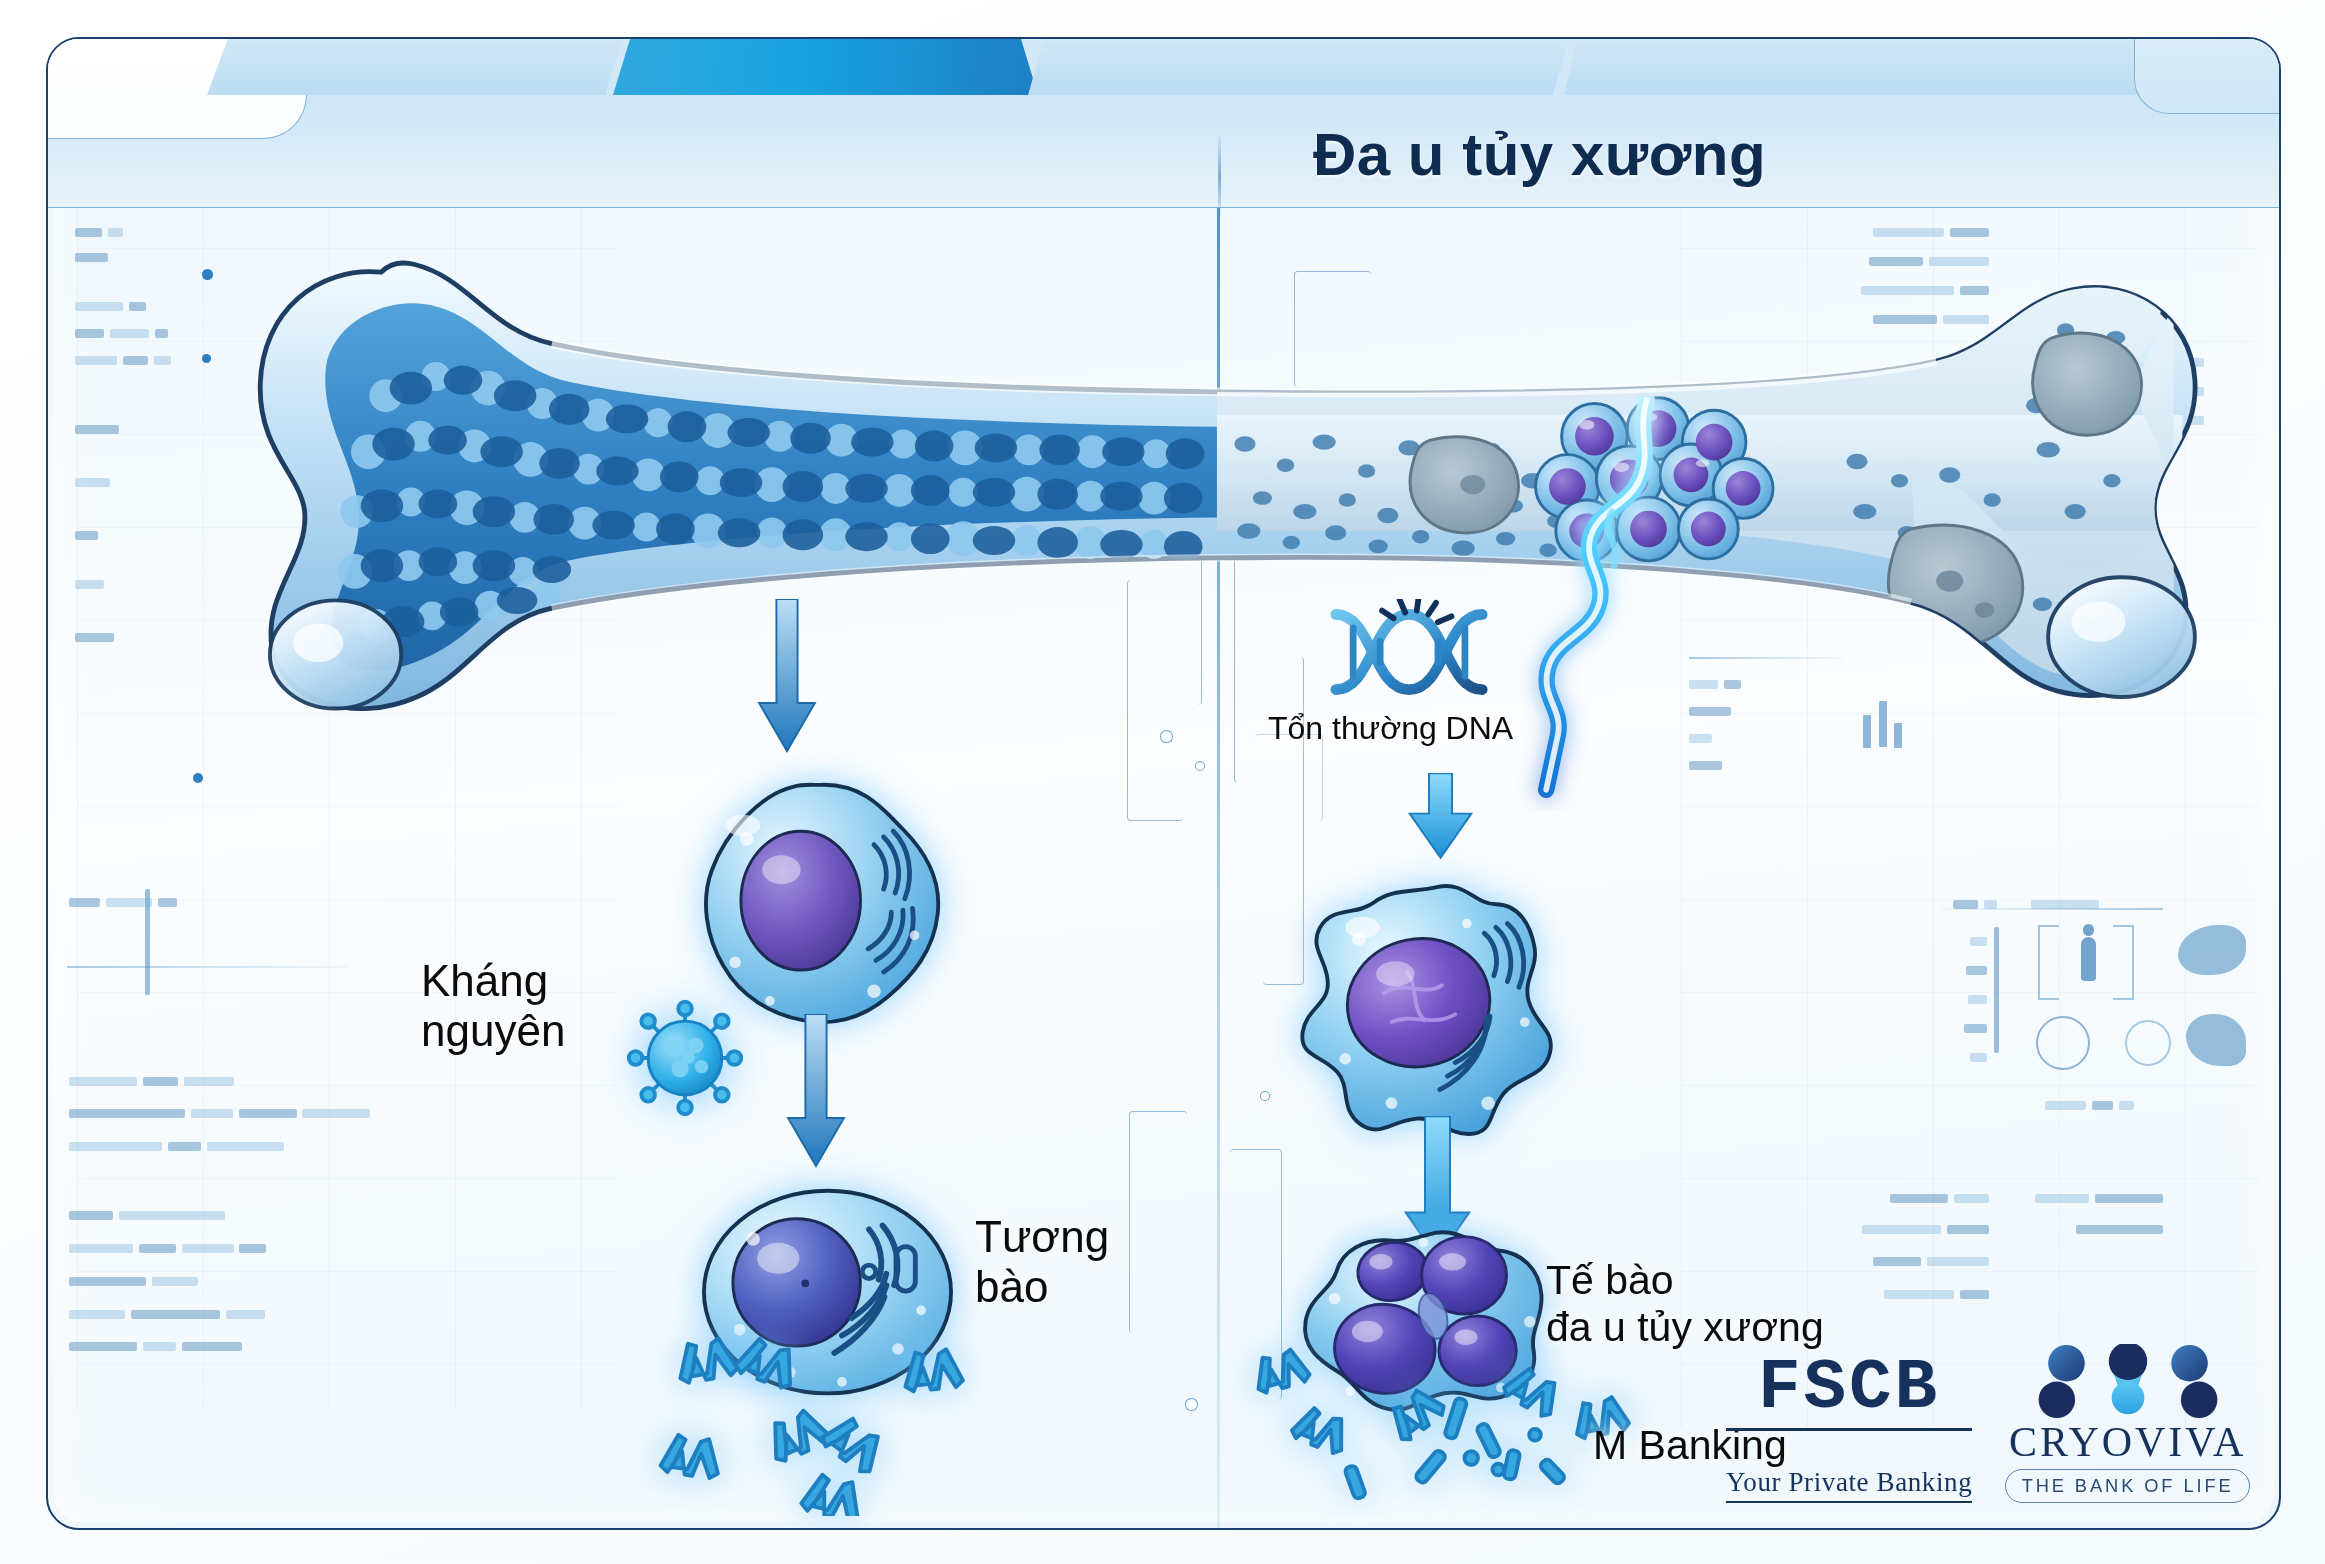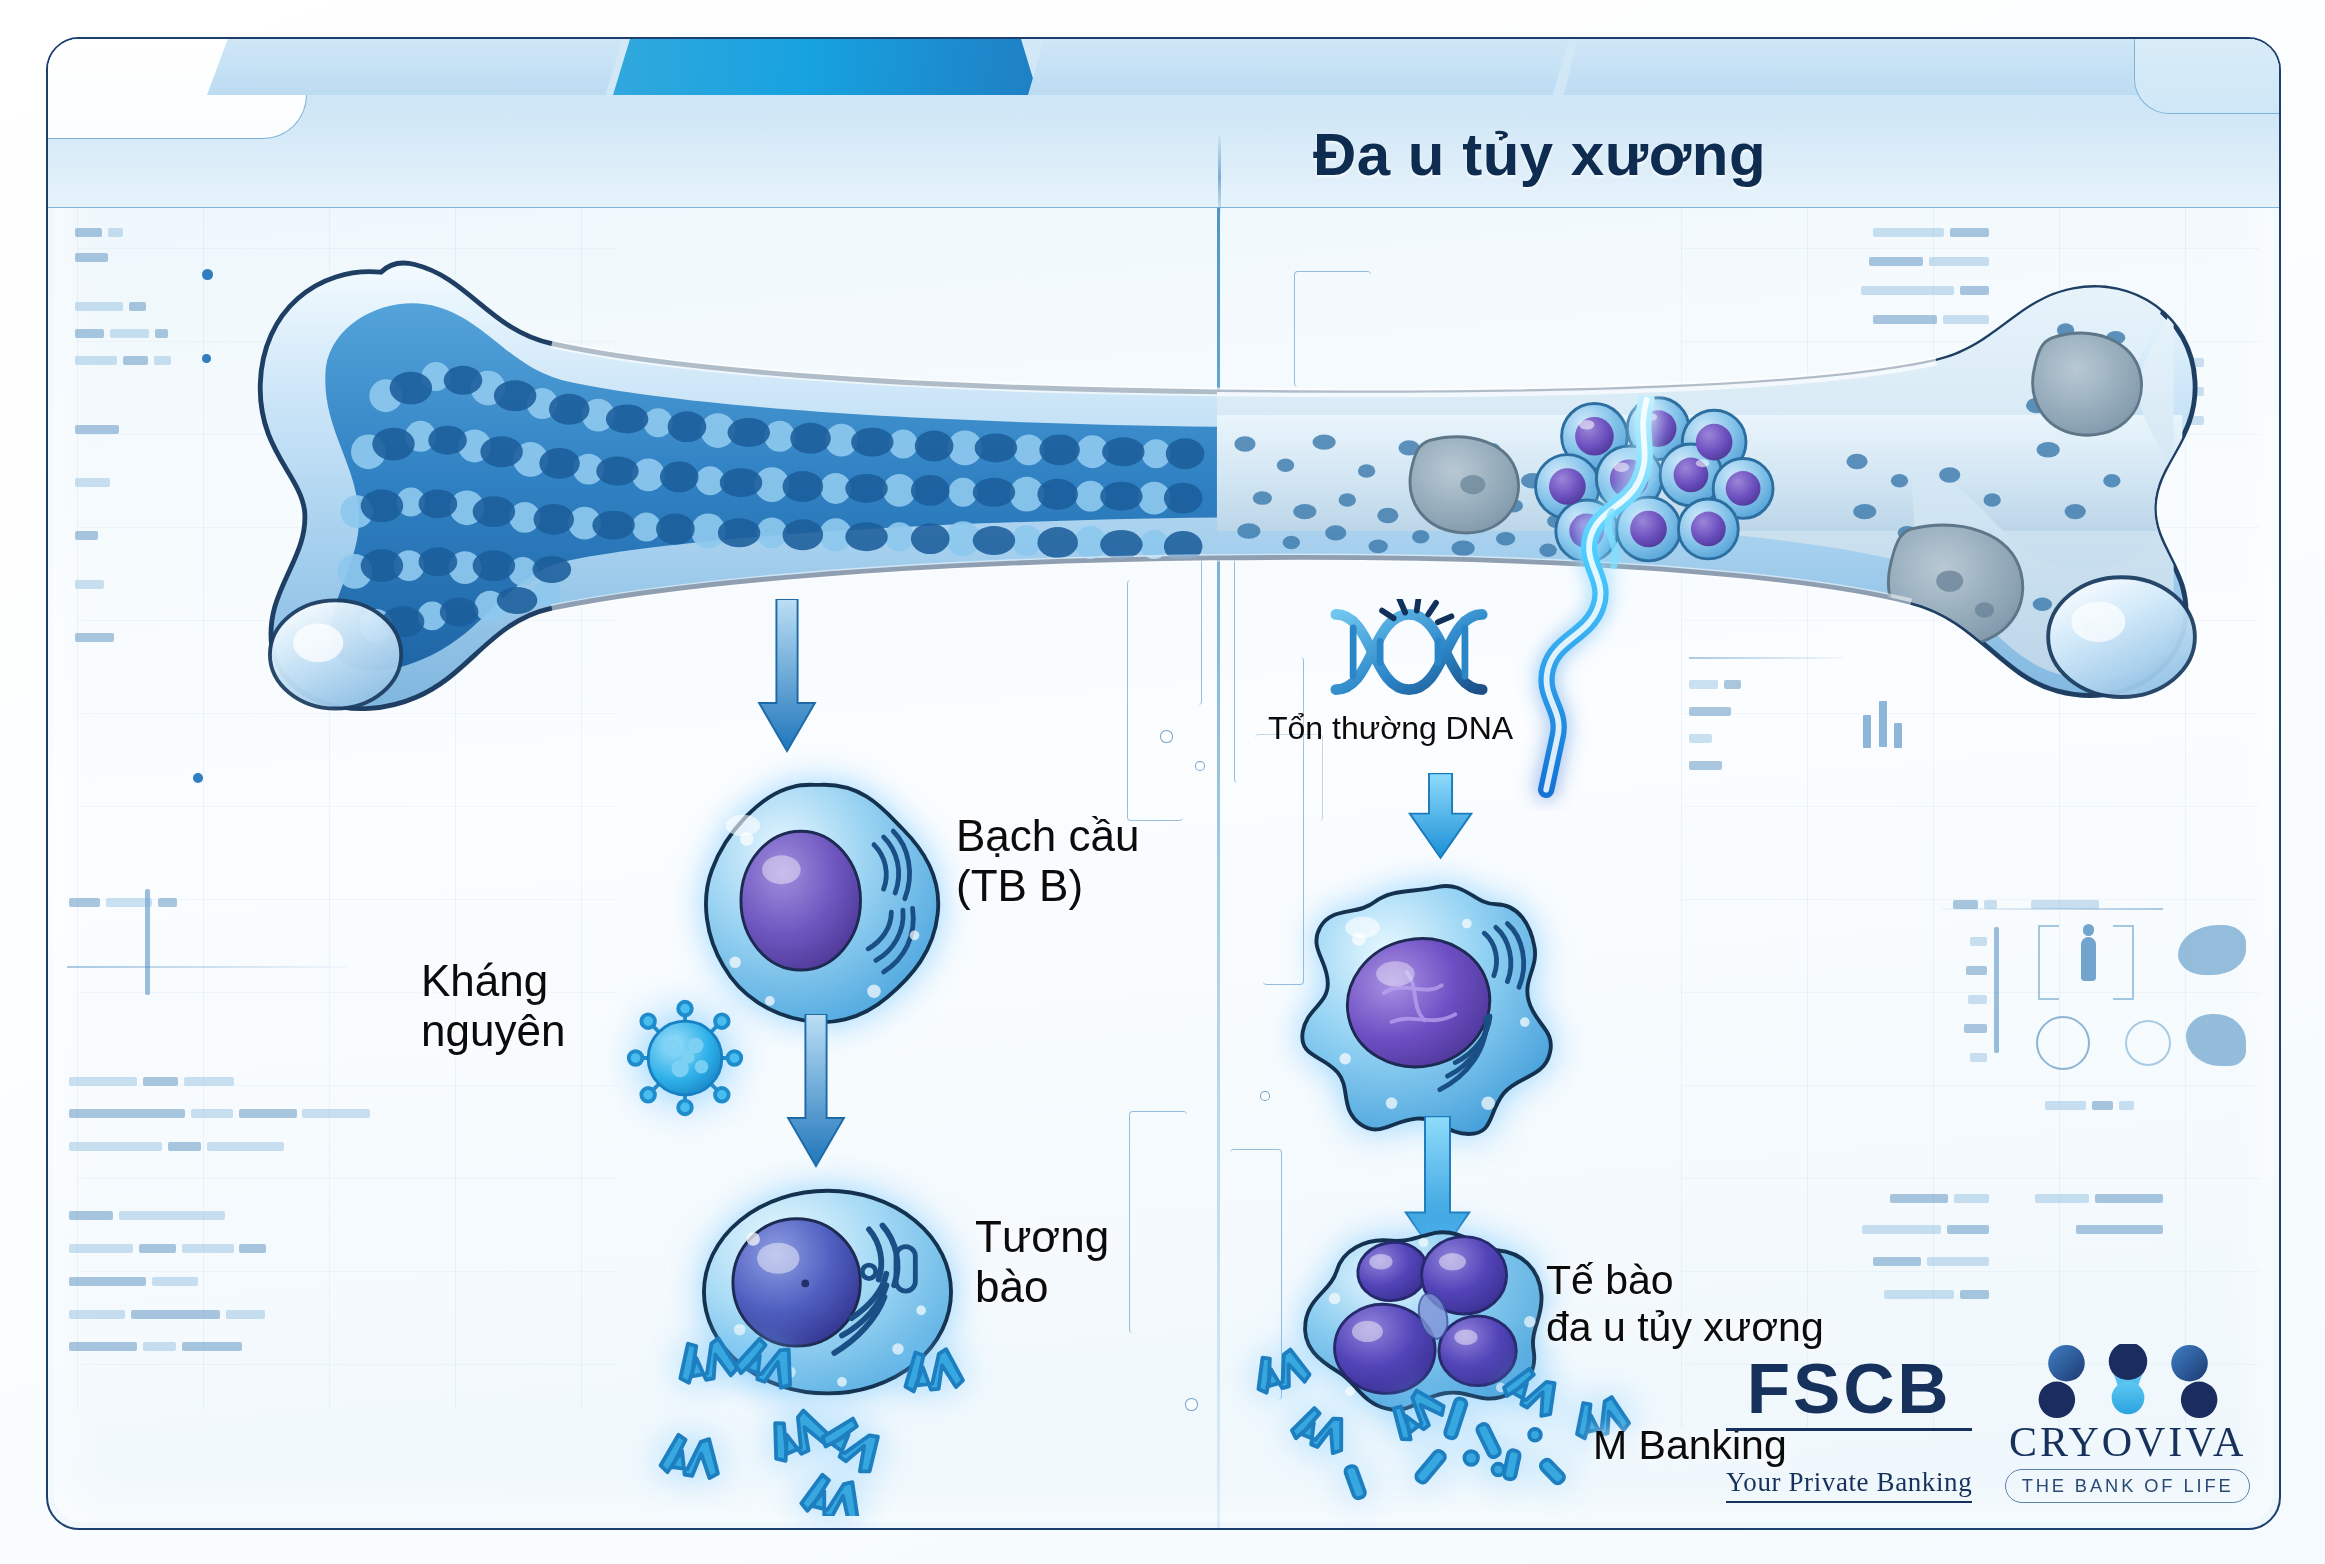--- a/index.html
+++ b/index.html
@@ -157,21 +157,21 @@
   
   .dna { position:absolute; left:1274px; top:560px; width:203px; height:106px; }
 
   
   .logos {
     position:absolute; right:29px; bottom:25px;
     display:flex; align-items:flex-end; gap:33px;
   }
   .fscb { text-align:center; }
   .fscb-name {
-    font-family:Liberation Sans, sans-serif; font-size:71px; font-weight:700;
+    font-family:Liberation Mono, monospace; font-size:71px; font-weight:700;
     color:#16325c; letter-spacing:2.9px; line-height:1;
   }
   .fscb-rule { height:2.9px; background:#16325c; margin:4.8px 0 2.9px; }
   .fscb-tag {
     font-family:"Liberation Serif", serif; font-size:27px; color:#16325c;
     letter-spacing:0.6px;
     margin-top:36px;
   }
   .fscb-rule2 { height:1.9px; background:#16325c; margin-top:2.9px; }
   .cryo { text-align:center; }
@@ -777,22 +777,20 @@
           <circle cx="64" cy="68" r="7"></circle>
             <circle cx="52" cy="196" r="6"></circle>
           <circle cx="196" cy="226" r="7"></circle>
             <circle cx="238" cy="168" r="5"></circle>
           <circle cx="88" cy="236" r="5"></circle>
         </g>
         <ellipse cx="60" cy="54" rx="18" ry="11" fill="#ffffff" opacity=".6"></ellipse>
       </svg>
     </div>
 
-    <div class="lbl big" style="left:908px; top:772px;">Bạch cầu
-(TB B)</div>
 
     <div class="cell glow" style="left:574px; top:956px; width:126px; height:126px;">
       <svg viewBox="0 0 130 130" width="126" height="126">
         <defs>
             <radialGradient id="agG" cx="0.35" cy="0.32" r="0.8">
           <stop offset="0%" stop-color="#9fe0fb"></stop>
               <stop offset="60%" stop-color="#2eb0e8"></stop>
           <stop offset="100%" stop-color="#1581c2"></stop>
         </radialGradient>
           </defs>

